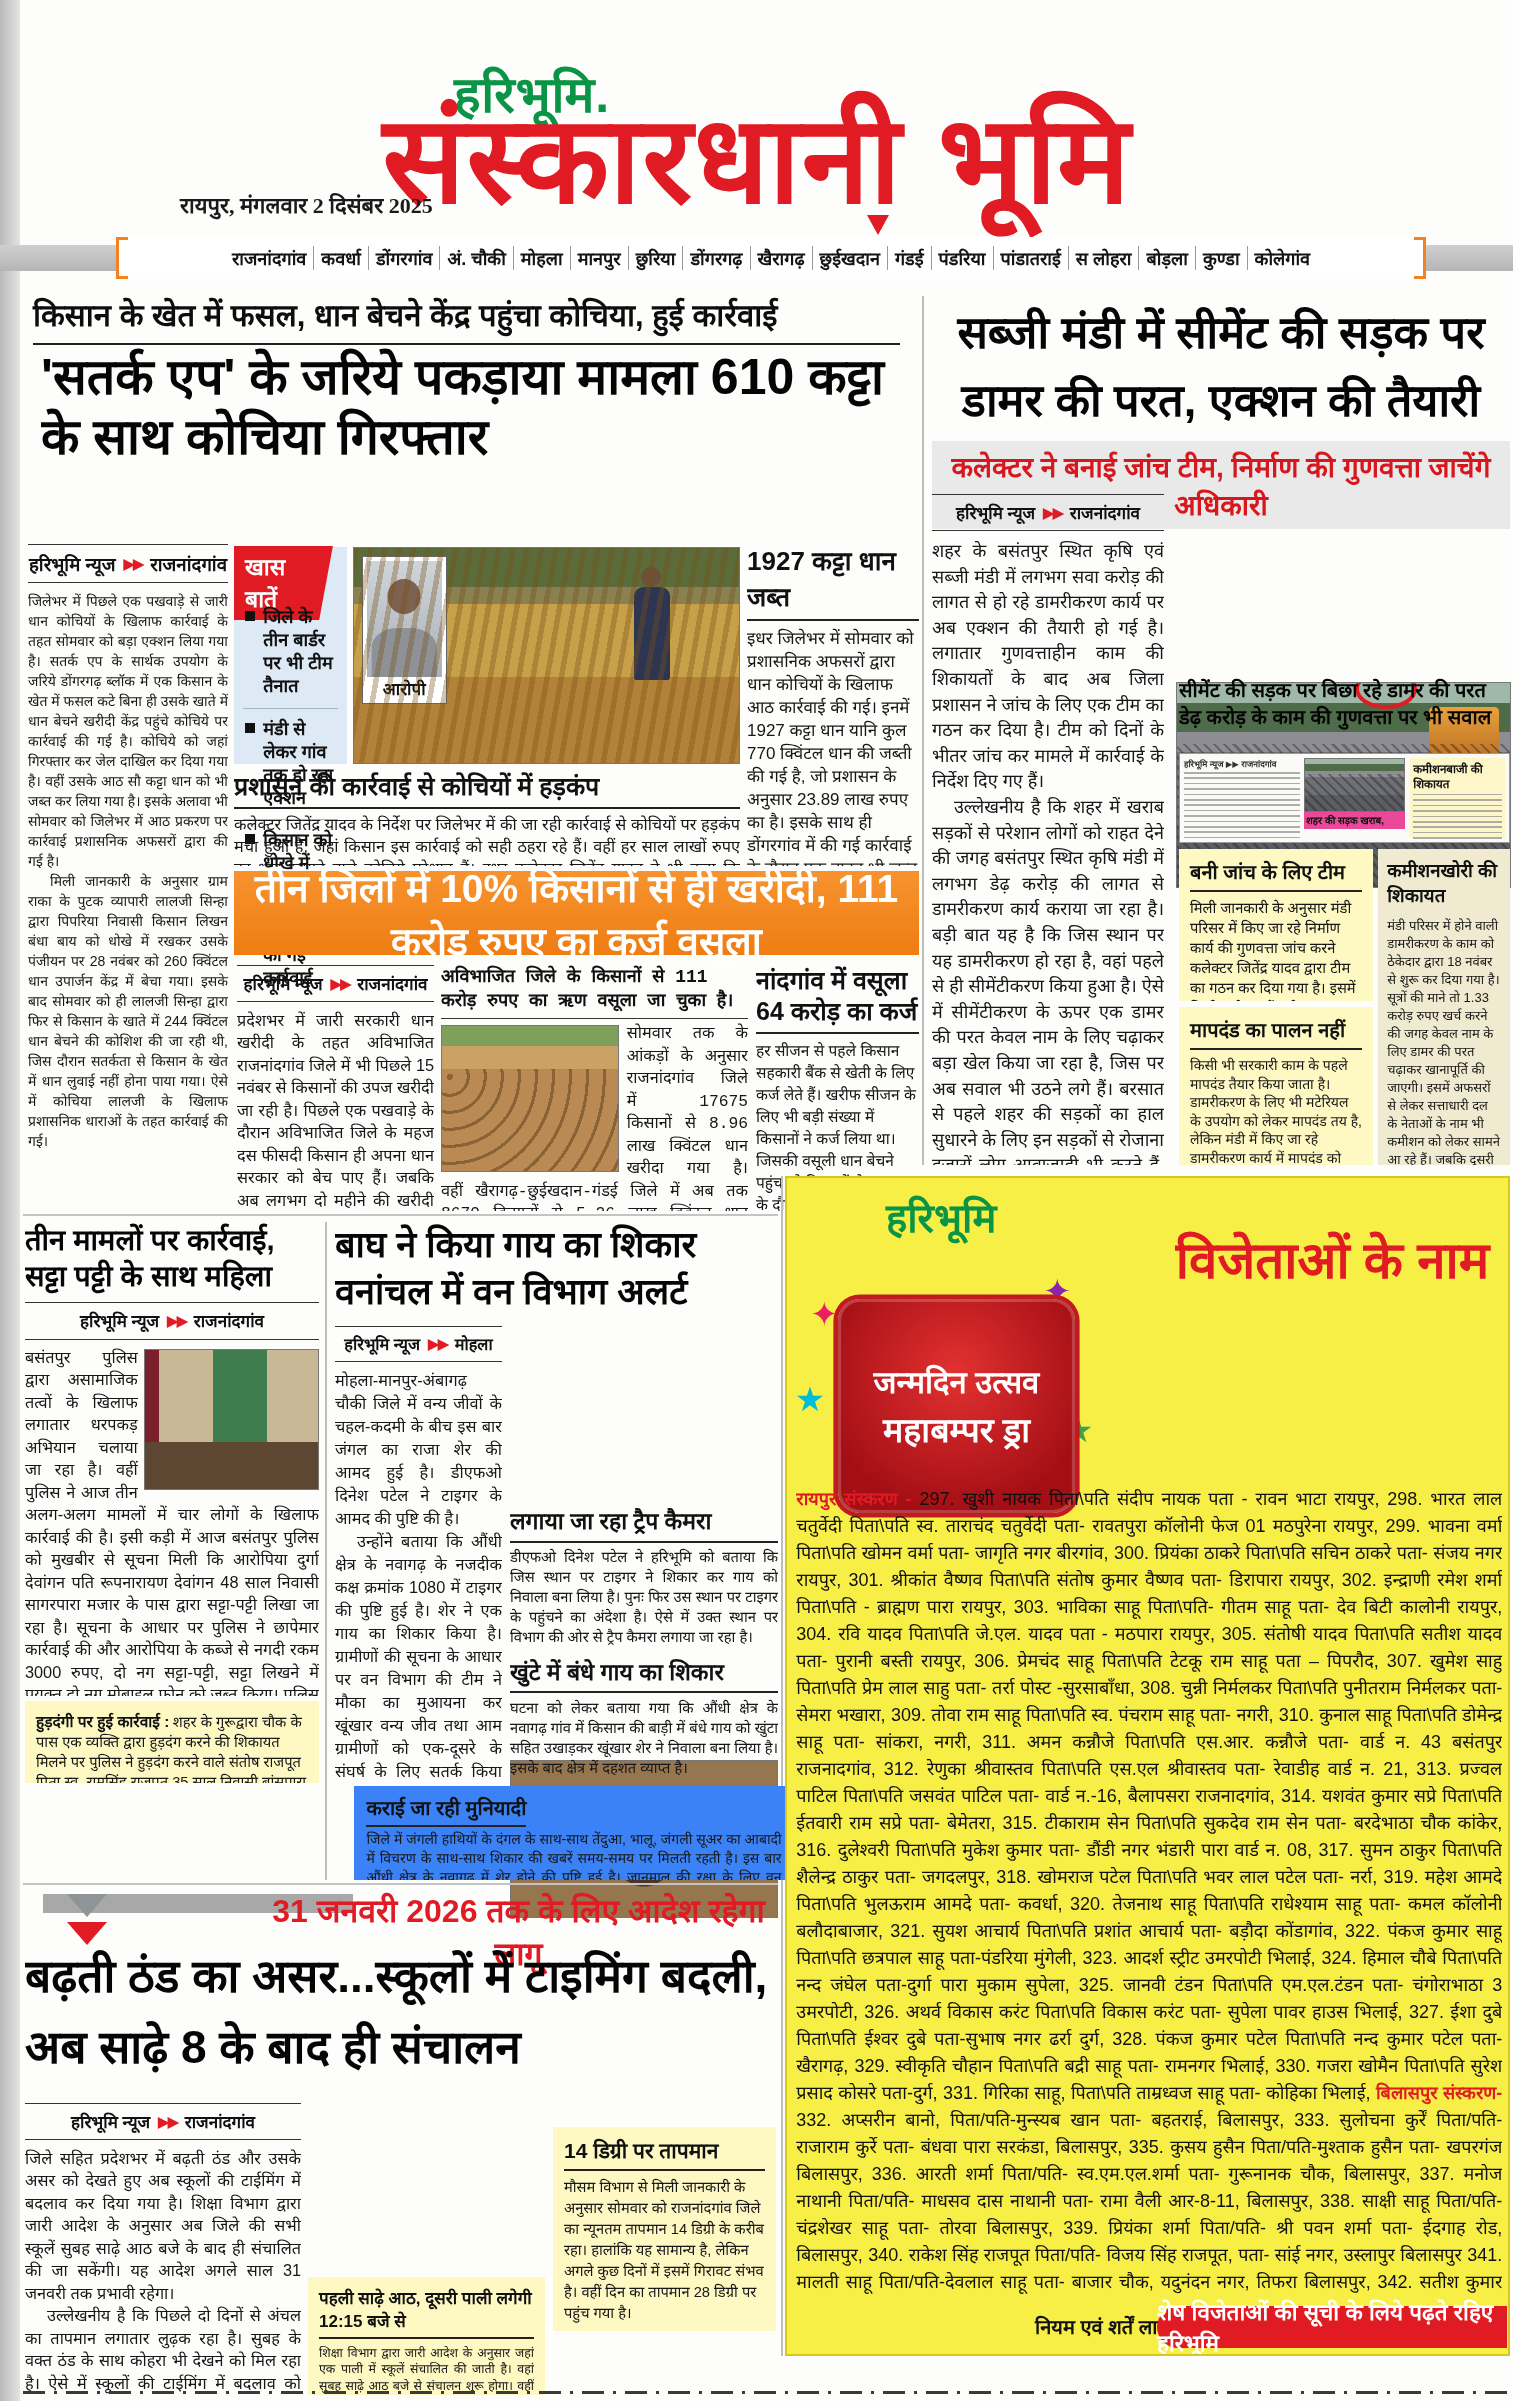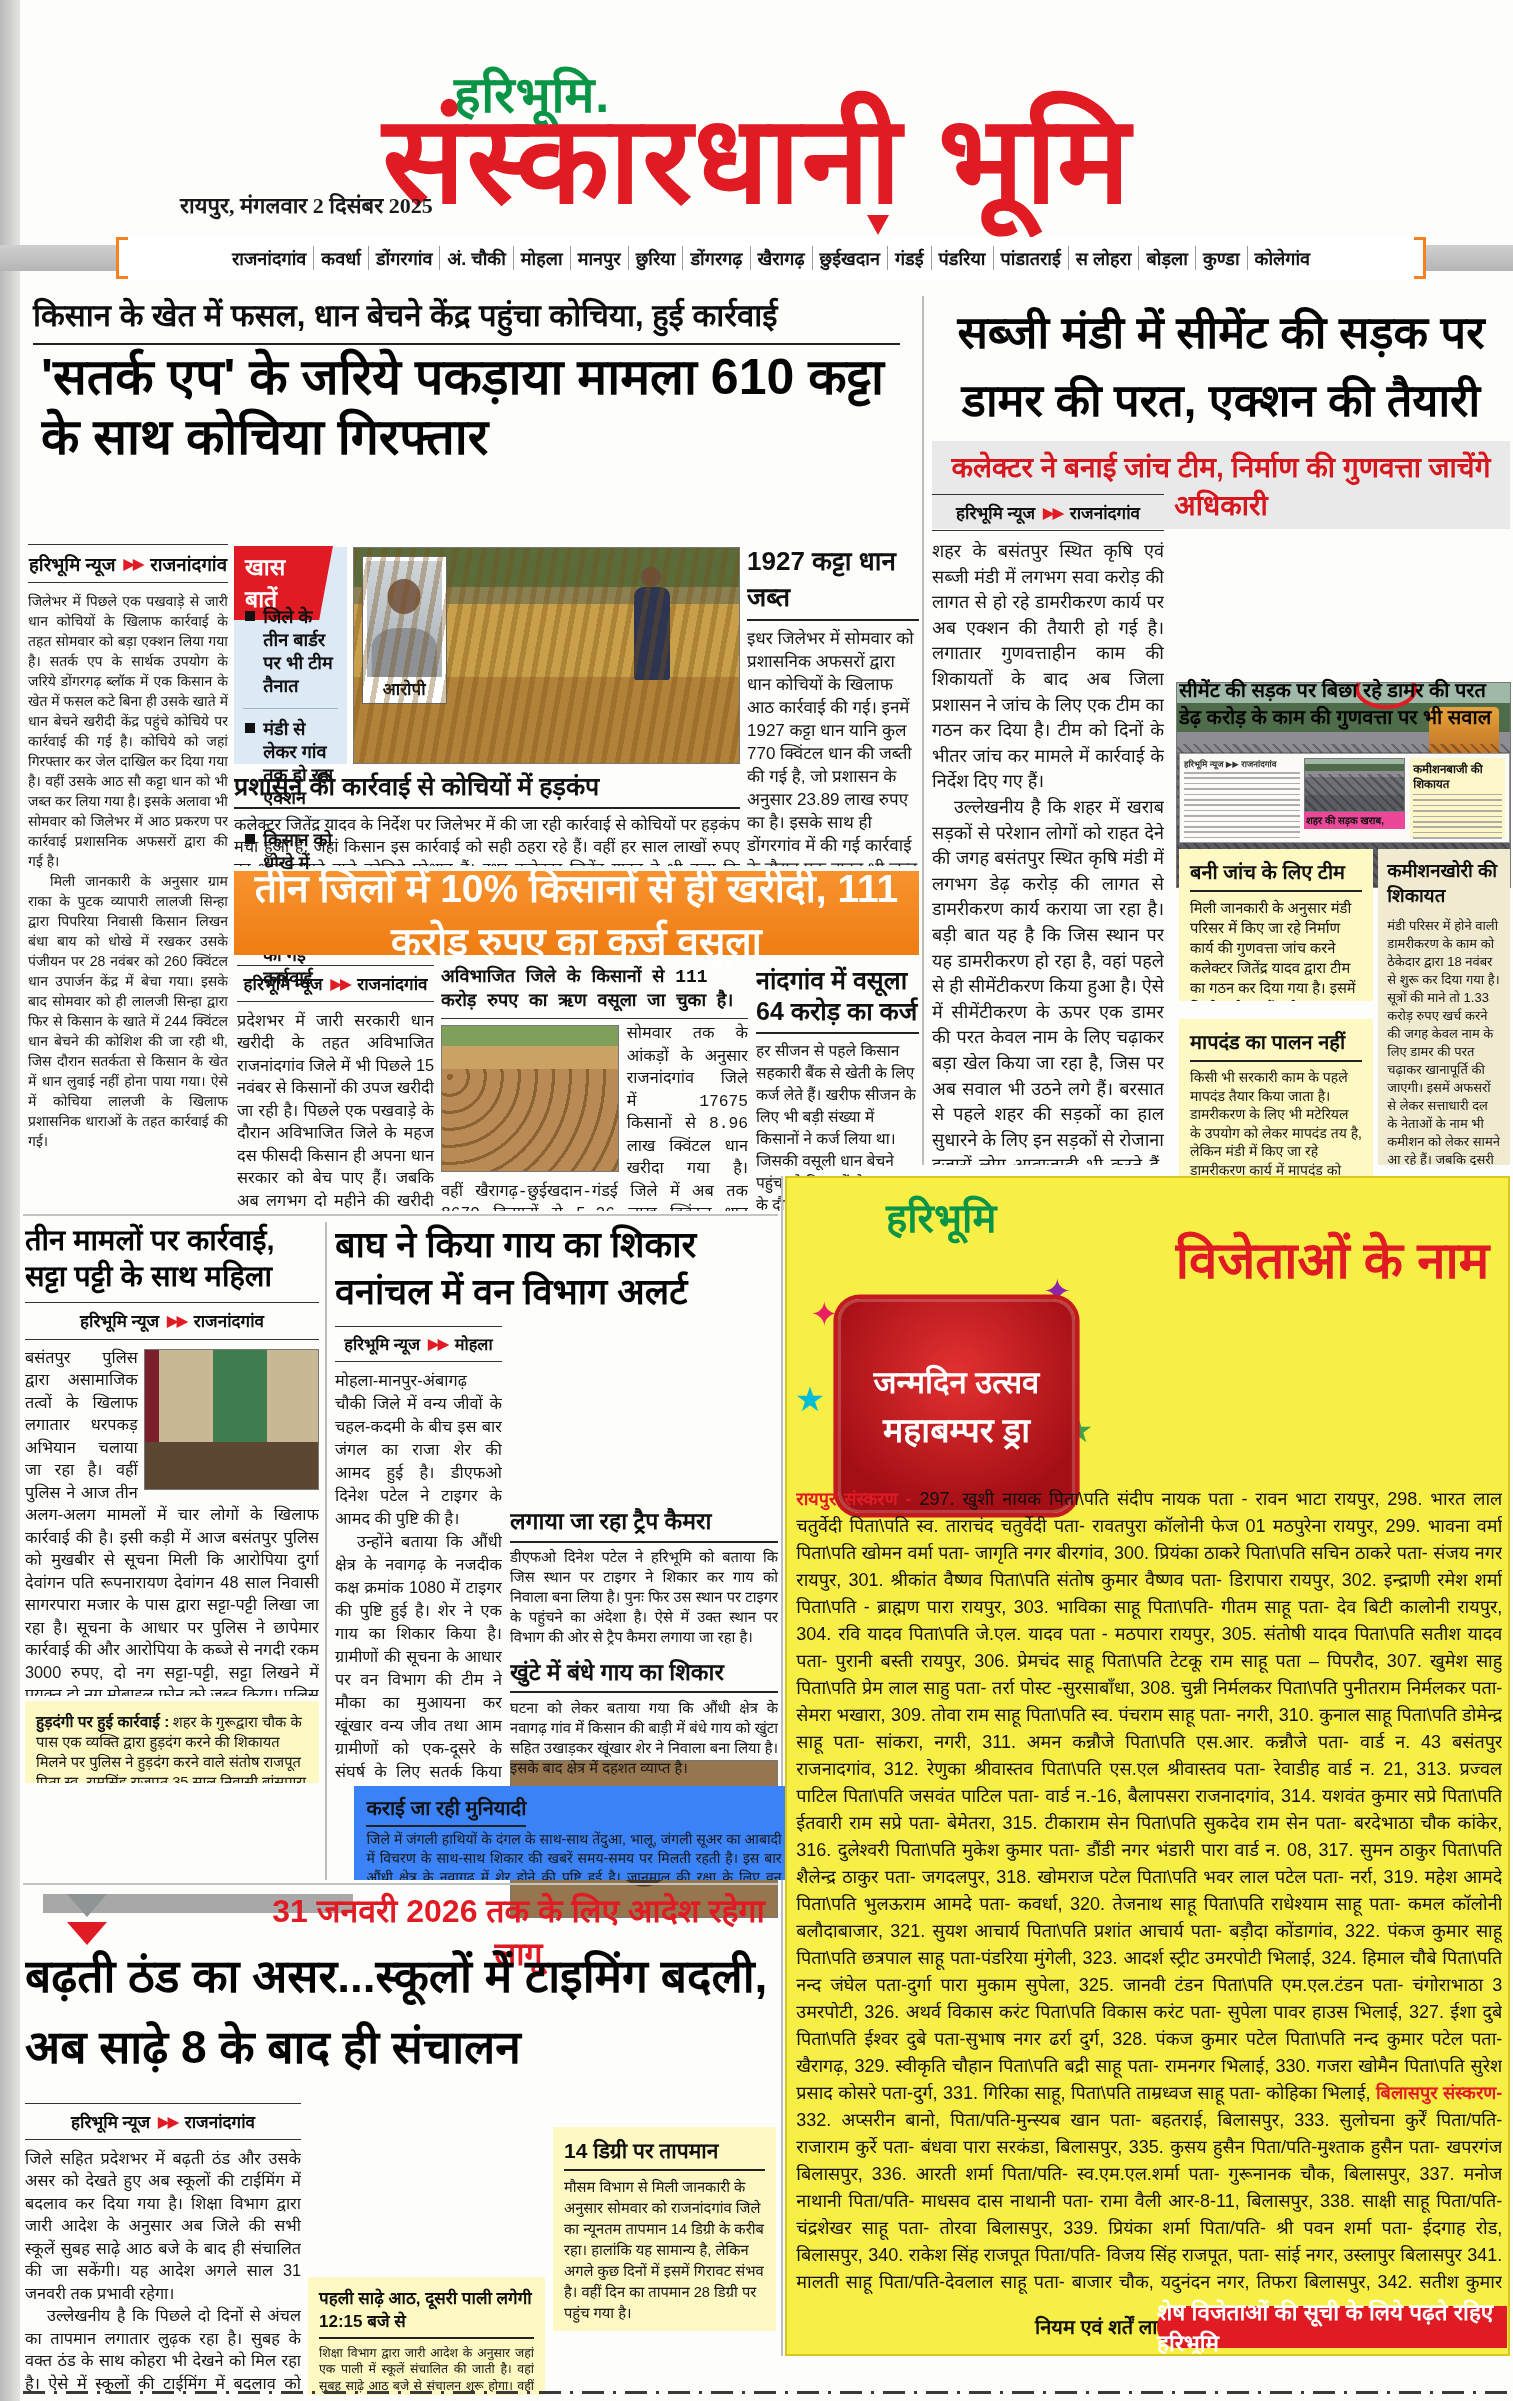--- a/index.html
+++ b/index.html
@@ -226,21 +226,21 @@
       <div class="tinytitle">कमीशनबाजी की शिकायत</div>
       <div class="fakelines" style="height:62px; margin-top:3.1px;"></div>
     </div>
   </div>
 
   <div class="abs gray-box" style="left:1179px; top:849px; width:194px; height:152px; overflow:hidden;">
     <div class="box-title" style="font-size:20px;">बनी जांच के लिए टीम</div>
     <div class="body-t" style="font-size:14.7px; line-height:20px;">मिली जानकारी के अनुसार मंडी परिसर में किए जा रहे निर्माण कार्य की गुणवत्ता जांच करने कलेक्टर जितेंद्र यादव द्वारा टीम का गठन कर दिया गया है। इसमें डिप्टी कलेक्टर रैंक के अफसर अभिषेक तिवारी को जिम्मा सौंपा गया है।</div>
   </div>
 
-  <div class="abs gray-box" style="left:1179px; top:1007px; width:194px; height:158px; overflow:hidden;margin-top:12px;">
+  <div class="abs gray-box" style="left:1179px; top:1007px; width:194px; height:158px; overflow:hidden;">
     <div class="box-title" style="font-size:20px;">मापदंड का पालन नहीं</div>
     <div class="body-t" style="font-size:14px; line-height:18.6px;">किसी भी सरकारी काम के पहले मापदंड तैयार किया जाता है। डामरीकरण के लिए भी मटेरियल के उपयोग को लेकर मापदंड तय है, लेकिन मंडी में किए जा रहे डामरीकरण कार्य में मापदंड को दरकिनार कर मनमर्जी से काम किया जा रहा है। मिली जानकारी के अनुसार सीमेंट की सड़क पर डामर की पतली परत चढ़ाई जा रही है, जो पहले बरसात में ही खराब हो जाएगी।</div>
   </div>
 
   <div class="abs yellow-box" style="left:1378px; top:849px; width:132px; height:316px; overflow:hidden;">
     <div class="box-title" style="font-size:18.6px; border-bottom:none;">कमीशनखोरी की शिकायत</div>
     <div class="body-t" style="font-size:13px; line-height:18px;">मंडी परिसर में होने वाली डामरीकरण के काम को ठेकेदार द्वारा 18 नवंबर से शुरू कर दिया गया है। सूत्रों की माने तो 1.33 करोड़ रुपए खर्च करने की जगह केवल नाम के लिए डामर की परत चढ़ाकर खानापूर्ति की जाएगी। इसमें अफसरों से लेकर सत्ताधारी दल के नेताओं के नाम भी कमीशन को लेकर सामने आ रहे हैं। जबकि दूसरी ओर विस अध्यक्ष डॉ. रमन सिंह ने गुणवत्तायुक्त काम के निर्देश दिए थे। ऐसे में अब इस मामले में कार्रवाई की तैयारी है।</div>
   </div>
 
   <div class="hrule" style="left:23px; top:1214px; width:755px;"></div>

